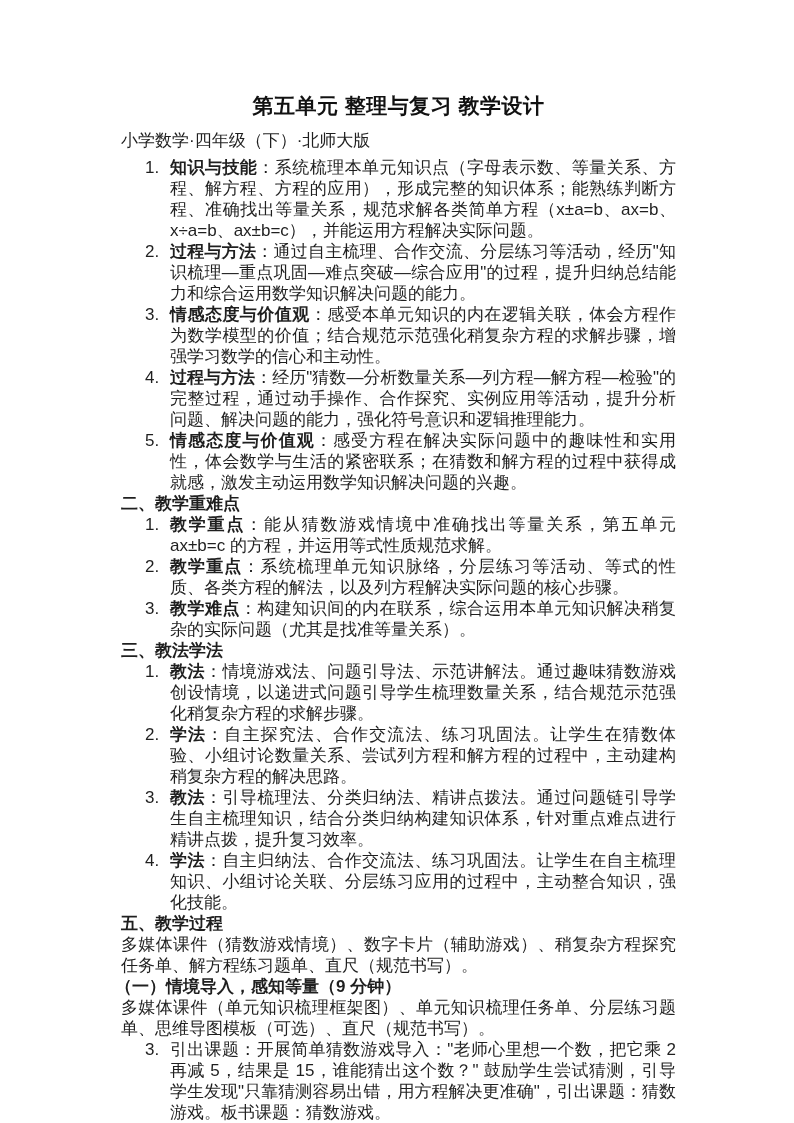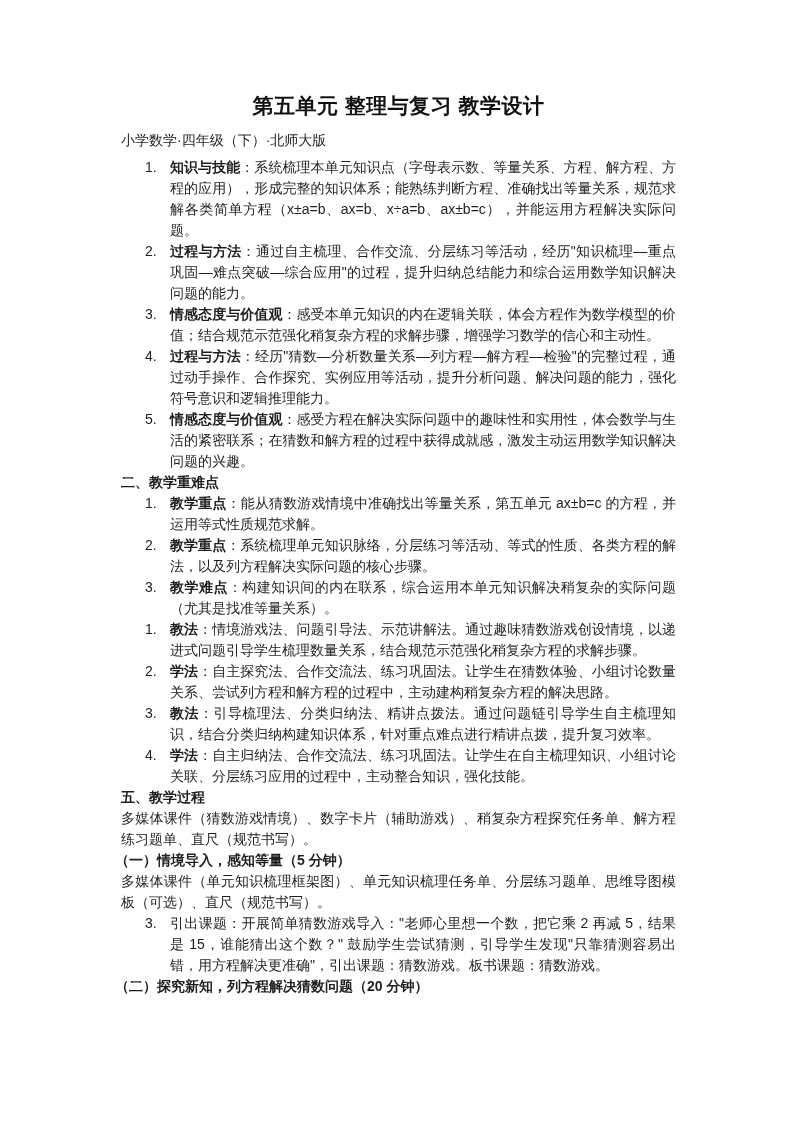--- a/index.html
+++ b/index.html
@@ -10,21 +10,21 @@
   }
   .page {
     width: 794px; height: 922px; box-sizing: border-box;
     padding: 92px 118px 0 121px; background: #ffffff;
   }
   .doc-title {
     font-size: 21px; font-weight: 700; text-align: center;
     line-height: 28px; margin: 0 0 10px 0; color: #111;
     letter-spacing: 0.5px;
   }
-  .bodyline { font-size: 14px; line-height: 21px; text-align: justify; }
+  .bodyline { font-size: 17px; line-height: 21px; text-align: justify; }
   .subtitle { margin-bottom: 6px; }
   .sec-heading { font-weight: 700; }
   .sub-heading { font-weight: 700; margin-left: -6px; }
   .li { position: relative; padding-left: 49px; }
   .li .num { position: absolute; left: 24px; top: 0; }
   .lbl { font-weight: 700; }
   .para { }
 </style>
 </head>
 <body>
@@ -57,39 +57,40 @@
   <div class="bodyline li">
     <span class="num">1.</span><span class="lbl">教学重点</span><span>：能从猜数游戏情境中准确找出等量关系，第五单元 ax±b=c 的方程，并运用等式性质规范求解。</span>
   </div>
   <div class="bodyline li">
     <span class="num">2.</span><span class="lbl">教学重点</span><span>：系统梳理单元知识脉络，分层练习等活动、等式的性质、各类方程的解法，以及列方程解决实际问题的核心步骤。</span>
   </div>
   <div class="bodyline li">
     <span class="num">3.</span><span class="lbl">教学难点</span><span>：构建知识间的内在联系，综合运用本单元知识解决稍复杂的实际问题（尤其是找准等量关系）。</span>
   </div>
 
+  <div class="bodyline sec-heading">三、教法学法</div>
 
   <div class="bodyline li">
     <span class="num">1.</span><span class="lbl">教法</span><span>：情境游戏法、问题引导法、示范讲解法。通过趣味猜数游戏创设情境，以递进式问题引导学生梳理数量关系，结合规范示范强化稍复杂方程的求解步骤。</span>
   </div>
   <div class="bodyline li">
     <span class="num">2.</span><span class="lbl">学法</span><span>：自主探究法、合作交流法、练习巩固法。让学生在猜数体验、小组讨论数量关系、尝试列方程和解方程的过程中，主动建构稍复杂方程的解决思路。</span>
   </div>
   <div class="bodyline li">
     <span class="num">3.</span><span class="lbl">教法</span><span>：引导梳理法、分类归纳法、精讲点拨法。通过问题链引导学生自主梳理知识，结合分类归纳构建知识体系，针对重点难点进行精讲点拨，提升复习效率。</span>
   </div>
   <div class="bodyline li">
     <span class="num">4.</span><span class="lbl">学法</span><span>：自主归纳法、合作交流法、练习巩固法。让学生在自主梳理知识、小组讨论关联、分层练习应用的过程中，主动整合知识，强化技能。</span>
   </div>
 
   <div class="bodyline sec-heading">五、教学过程</div>
 
   <div class="bodyline para">多媒体课件（猜数游戏情境）、数字卡片（辅助游戏）、稍复杂方程探究任务单、解方程练习题单、直尺（规范书写）。</div>
 
-  <div class="bodyline sub-heading">（一）情境导入，感知等量（5 分钟）</div>
+  <div class="bodyline sub-heading">（一）情境导入，感知等量（9 分钟）</div>
 
   <div class="bodyline para">多媒体课件（单元知识梳理框架图）、单元知识梳理任务单、分层练习题单、思维导图模板（可选）、直尺（规范书写）。</div>
 
   <div class="bodyline li">
     <span class="num">3.</span><span>引出课题：开展简单猜数游戏导入："老师心里想一个数，把它乘 2 再减 5，结果是 15，谁能猜出这个数？" 鼓励学生尝试猜测，引导学生发现"只靠猜测容易出错，用方程解决更准确"，引出课题：猜数游戏。板书课题：猜数游戏。</span>
   </div>
 
   <div class="bodyline sub-heading">（二）探究新知，列方程解决猜数问题（20 分钟）</div>
 
 </div>

